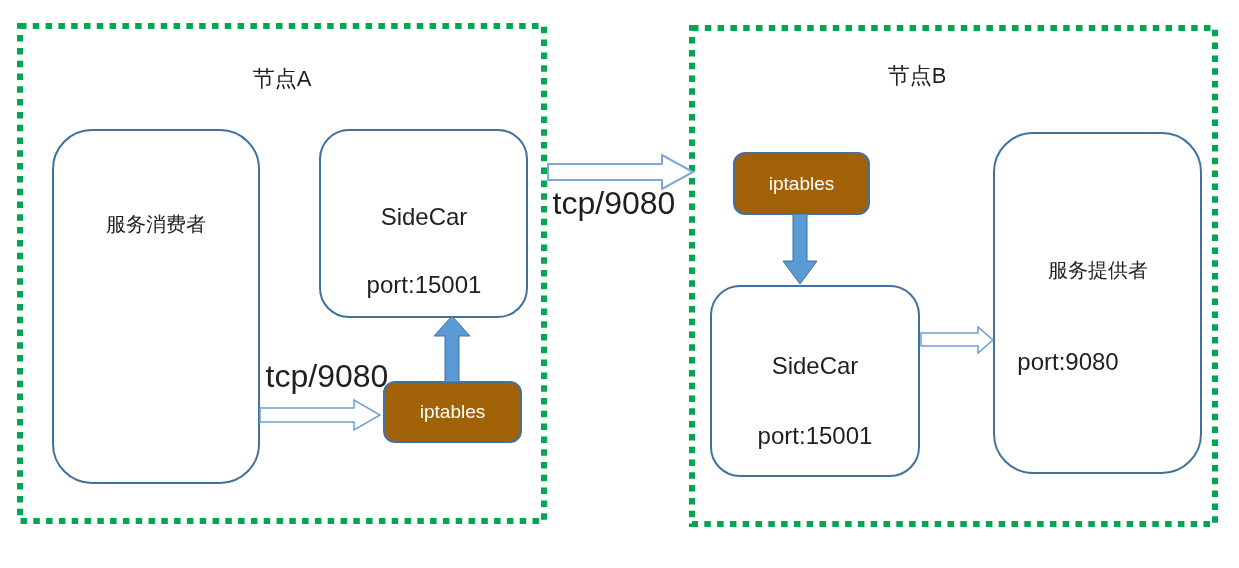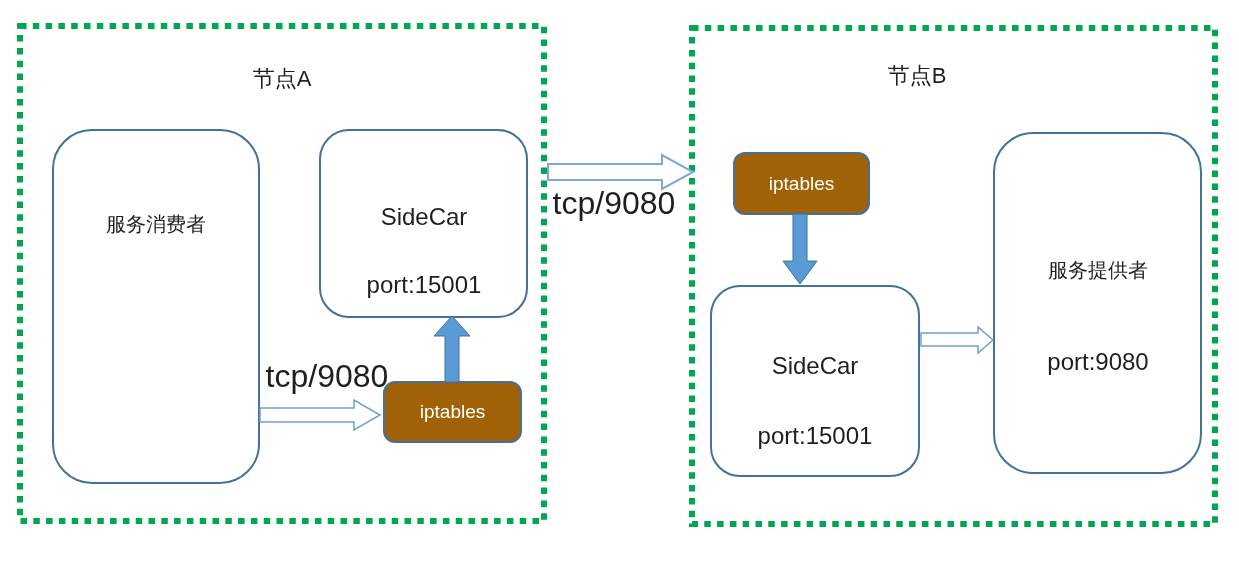--- a/index.html
+++ b/index.html
@@ -90,15 +90,15 @@
   <div class="t cn-label" style="left:156px; top:224px;">服务消费者</div>
   <div class="t en-label" style="left:424px; top:198px;">SideCar</div>
   <div class="t en-label" style="left:424px; top:266px;">port:15001</div>
   <div class="t flow-label" style="left:327px; top:376px;">tcp/9080</div>
 
   <div class="t flow-label" style="left:614px; top:203px;">tcp/9080</div>
 
   <div class="t en-label" style="left:815px; top:347px;">SideCar</div>
   <div class="t en-label" style="left:815px; top:417px;">port:15001</div>
   <div class="t cn-label" style="left:1098px; top:270px;">服务提供者</div>
-  <div class="t en-label" style="left:1098px; top:343px;">port:9080</div>
+  <div class="t en-label" style="left:1068px; top:343px;">port:9080</div>
 
 </div>
 
 </body></html>

